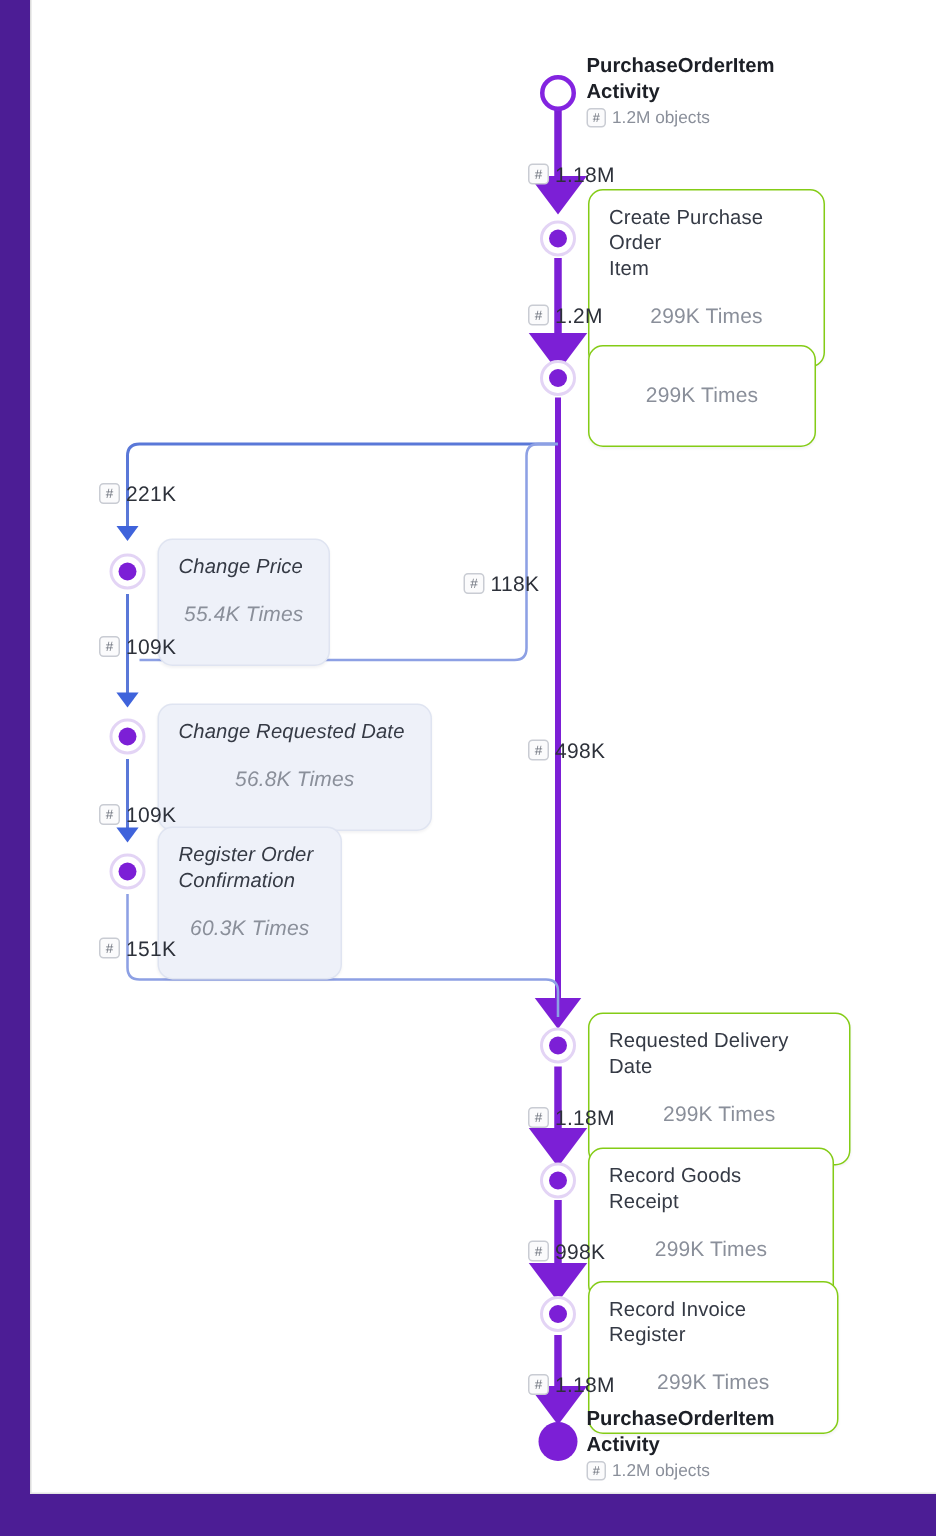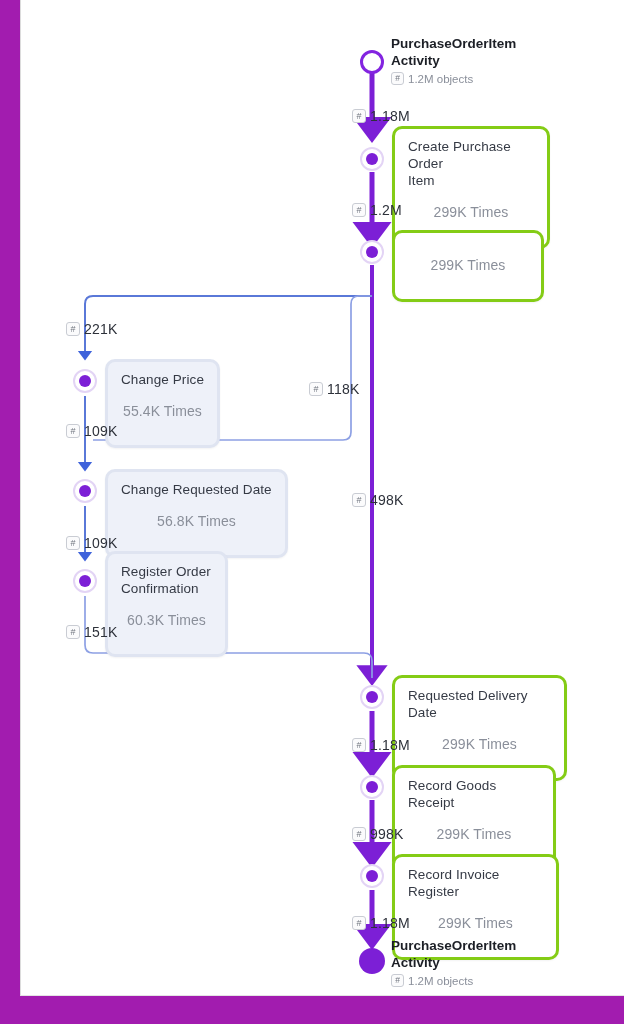--- a/index.html
+++ b/index.html
@@ -8,21 +8,21 @@
     background: #ffffff;
   }
   body {
     width: 624px; height: 1024px;
     font-family: "Liberation Sans", sans-serif;
     overflow: hidden;
   }
   #stage {
     position: relative;
     width: 624px; height: 1024px;
-    background: #a21caf;
+    background: #4c1d95;
   }
   
   #panel {
     position: absolute;
     left: 20px; top: 0px;
     width: 604px; height: 996px;
     background: #ffffff;
     border-left: 1px solid #dcdcdc;
     border-bottom: 1px solid #e4e4e4;
     overflow: hidden;
@@ -62,28 +62,29 @@
     width: 12px; height: 12px;
     border-radius: 50%;
     background: #7c1fd6;
   }
 
   
   .card {
     position: absolute;
     z-index: 6;
     background: #ffffff;
-    border: 3px solid #84cc16;
+    border: 1px solid #84cc16;
     border-radius: 10px;
     padding: 9px 13px 26px 13px;
     box-shadow: 0 1px 2px rgba(16,24,40,.05);
   }
   .card.tinted {
     background: #eef1f9;
     border-color: #dfe4f1;
+    font-style: italic;
   }
   .card .c-title {
     font-size: 13.5px;
     line-height: 17px;
     color: #353a45;
     letter-spacing: .1px;
     white-space: pre-line;
   }
   .card .c-sub {
     margin-top: 16px;

